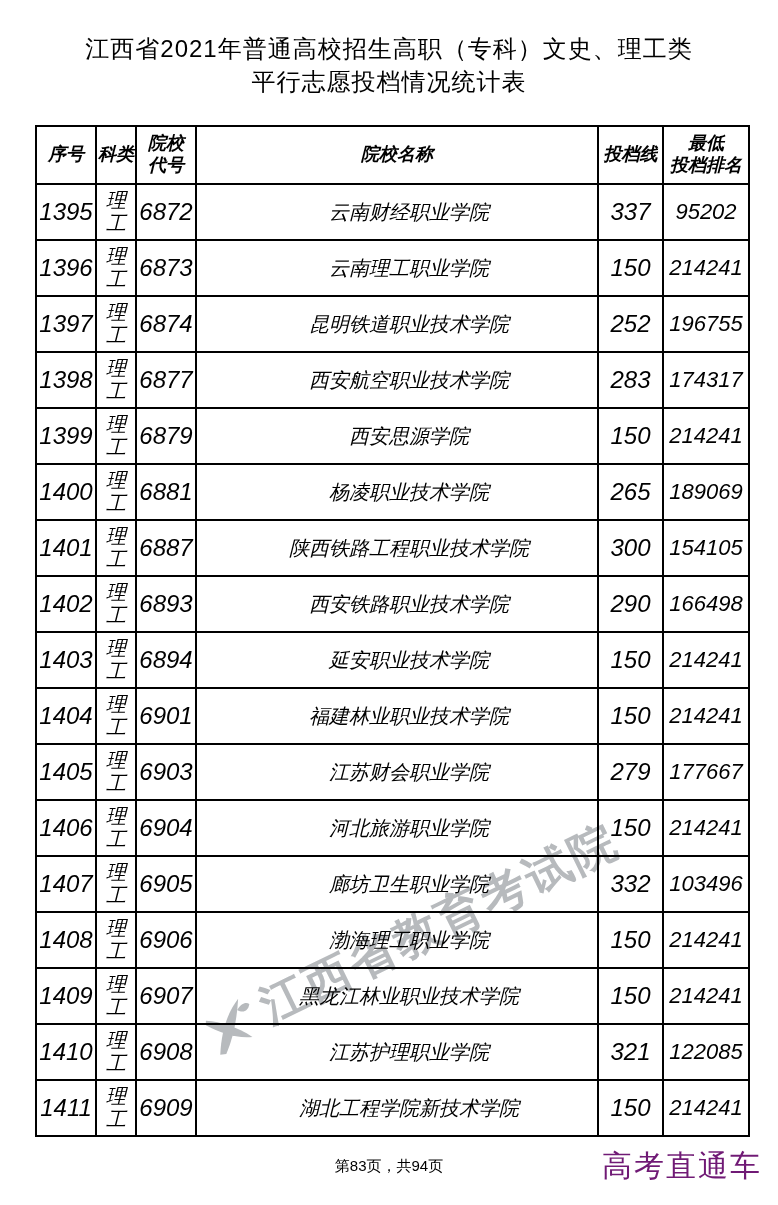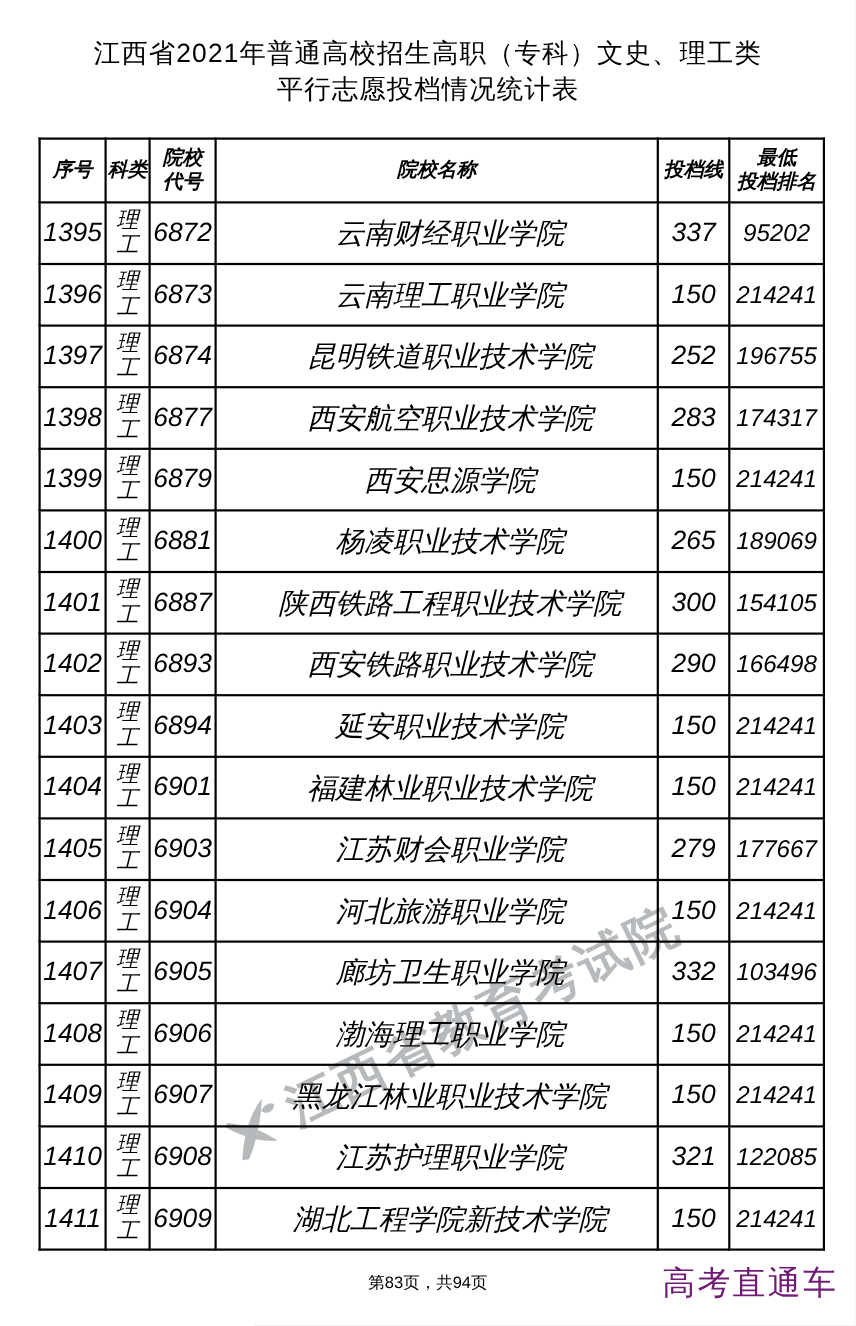--- a/index.html
+++ b/index.html
@@ -81,21 +81,21 @@
   table.stats tbody tr { height: 56px; }
   table.stats th {
     font-size: 18px;
     font-weight: bold;
     white-space: pre-line;
     line-height: 1.2;
   }
   td.c-seq  { font-size: 24px; }
   td.c-cat  { font-size: 20px; }
   td.c-code { font-size: 24px; }
-  td.c-name { font-size: 26px; text-align: left; padding-left: 24px; }
+  td.c-name { font-size: 20px; text-align: left; padding-left: 24px; }
   td.c-line { font-size: 24px; }
   td.c-rank { font-size: 22px; }
   .cat-inner {
     width: 21px;
     margin: 0 auto;
     word-break: break-all;
     line-height: 1.15;
   }
 
   

